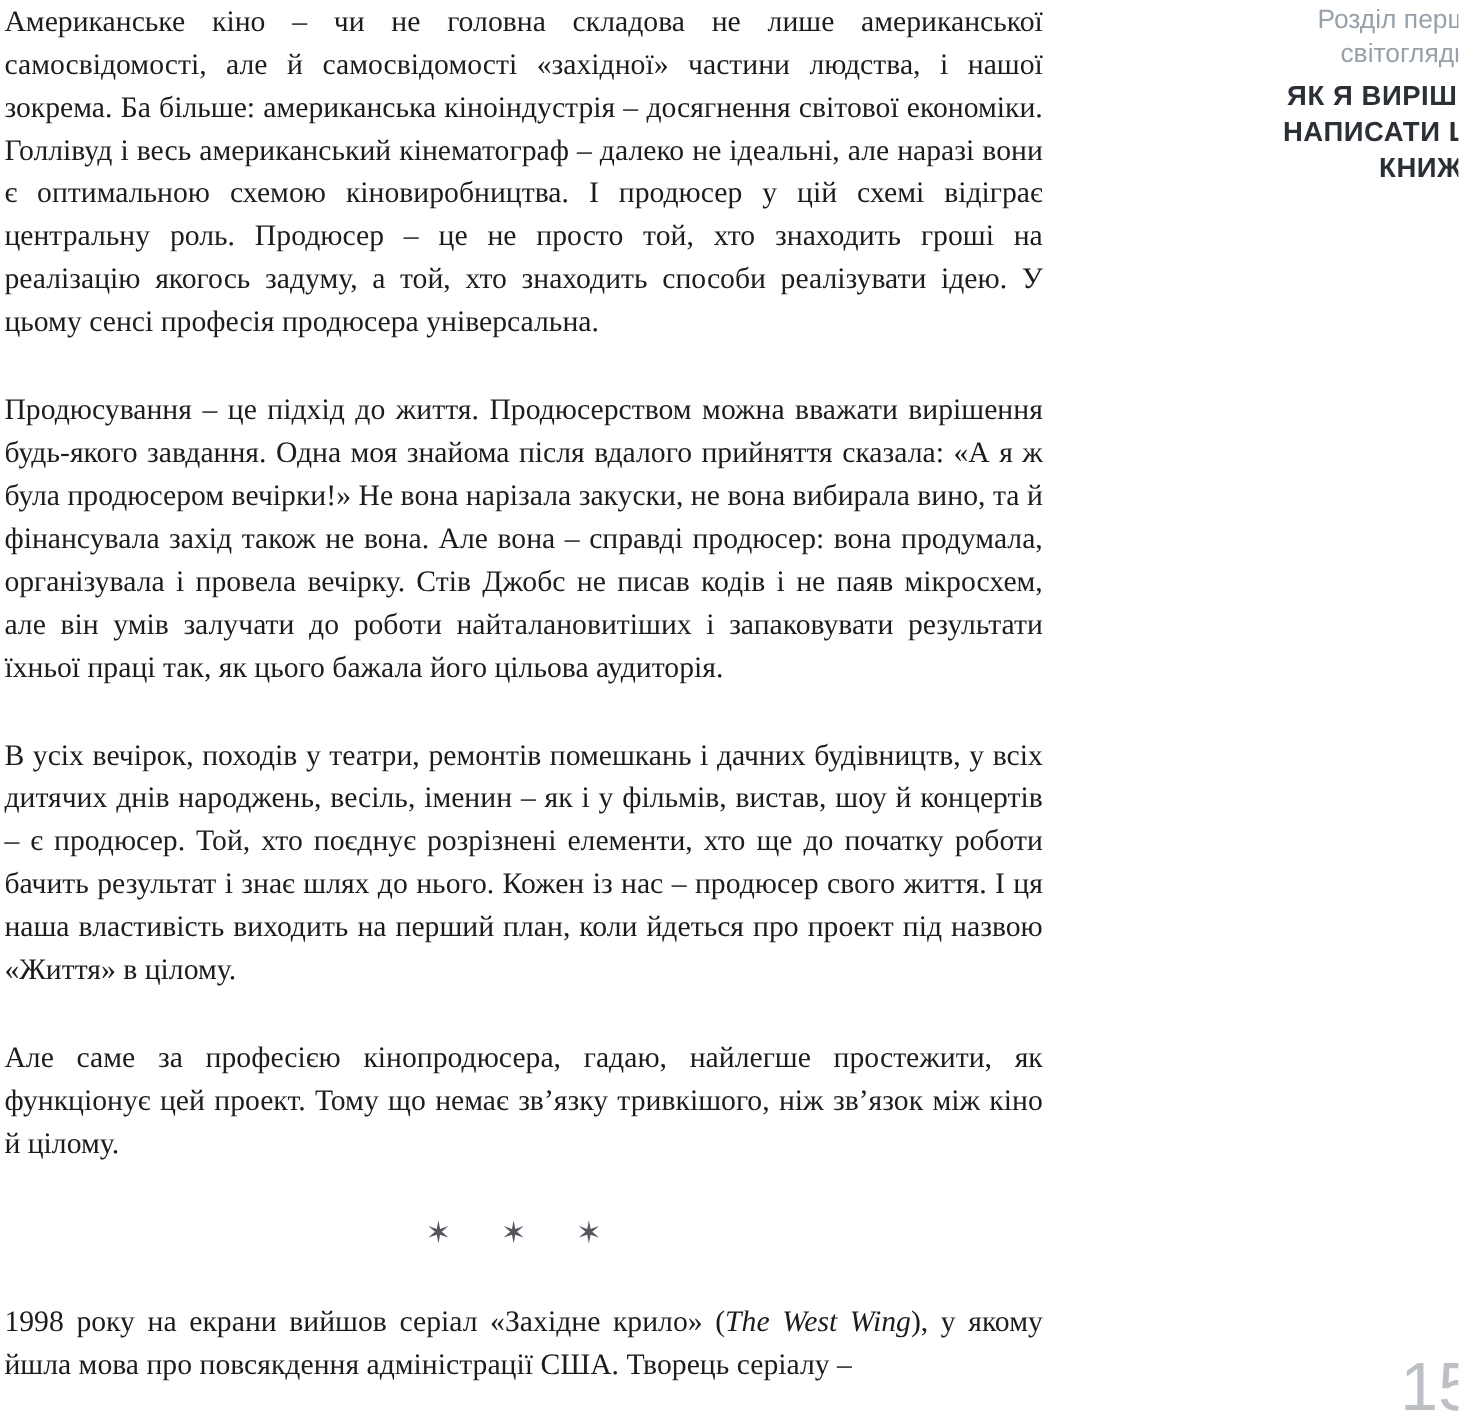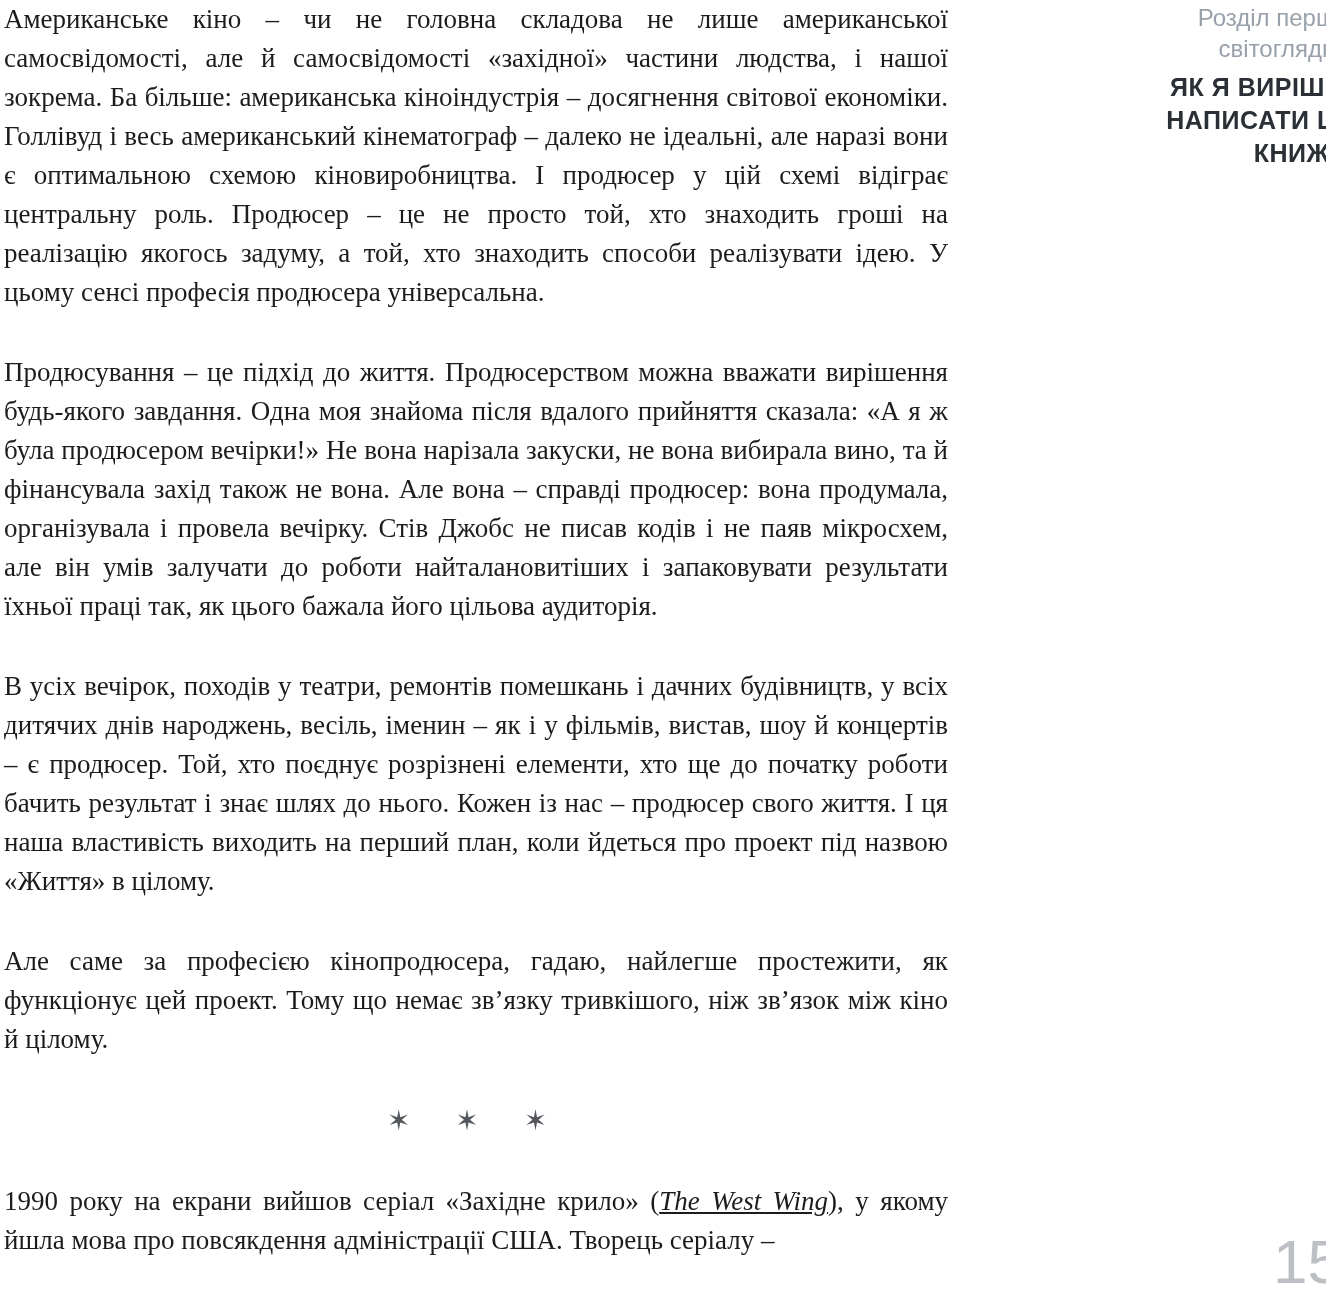--- a/index.html
+++ b/index.html
@@ -20,21 +20,21 @@
     font-size: 27px;
     line-height: 39px;
     text-align: justify;
   }
   .text-col p {
     margin: 0 0 41px 0;
     -webkit-hyphens: auto;
     hyphens: auto;
   }
   .text-col p.final-para { margin-bottom: 0; }
-  .final-para .latin-italic { font-style: italic; text-decoration: underline; }
+  .final-para .latin-italic { font-style: italic; }
   .separator {
     margin: 45px 0 44px 0;
     text-align: center;
     color: #54585e;
     font-family: "DejaVu Sans", sans-serif;
     font-size: 28px;
     line-height: 34px;
     letter-spacing: 18px;
     font-style: italic;
   }
@@ -77,21 +77,21 @@
 <div class="page">
 
   <div class="text-col">
     <p lang="uk">Американське кіно – чи не головна складова не лише американської самосвідомості, але й самосвідомості «західної» частини людства, і нашої зокрема. Ба більше: американська кіноіндустрія – досягнення світової економіки. Голлівуд і весь американський кінематограф – далеко не ідеальні, але наразі вони є оптимальною схемою кіновиробництва. І продюсер у цій схемі відіграє центральну роль. Продюсер – це не просто той, хто знаходить гроші на реалізацію якогось задуму, а той, хто знаходить способи реалізувати ідею. У цьому сенсі професія продюсера універсальна.</p>
     <p lang="uk">Продюсування – це підхід до життя. Продюсерством можна вважати вирішення будь-якого завдання. Одна моя знайома після вдалого прийняття сказала: «А я ж була продюсером вечірки!» Не вона нарізала закуски, не вона вибирала вино, та й фінансувала захід також не вона. Але вона – справді продюсер: вона продумала, організувала і провела вечірку. Стів Джобс не писав кодів і не паяв мікросхем, але він умів залучати до роботи найталановитіших і запаковувати результати їхньої праці так, як цього бажала його цільова аудиторія.</p>
     <p lang="uk">В усіх вечірок, походів у театри, ремонтів помешкань і дачних будівництв, у всіх дитячих днів народжень, весіль, іменин – як і у фільмів, вистав, шоу й концертів – є продюсер. Той, хто поєднує розрізнені елементи, хто ще до початку роботи бачить результат і знає шлях до нього. Кожен із нас – продюсер свого життя. І ця наша властивість виходить на перший план, коли йдеться про проект під назвою «Життя» в цілому.</p>
     <p lang="uk">Але саме за професією кінопродюсера, гадаю, найлегше простежити, як функціонує цей проект. Тому що немає зв’язку тривкішого, ніж зв’язок між кіно й цілому.</p>
 
     <div class="separator"><span>✶ ✶ ✶</span></div>
 
-    <p lang="uk" class="final-para"><span>1990 року на екрани вийшов серіал «Західне крило» (</span><span class="latin-italic">The West Wing</span><span>), у якому йшла мова про повсякдення адміністрації США. Творець серіалу –</span></p>
+    <p lang="uk" class="final-para"><span>1998 року на екрани вийшов серіал «Західне крило» (</span><span class="latin-italic">The West Wing</span><span>), у якому йшла мова про повсякдення адміністрації США. Творець серіалу –</span></p>
   </div>
 
   <div class="running-head">
     <div class="kicker-line">Розділ перший</div>
     <div class="kicker-line">світоглядний</div>
     <div class="title-block">
       <div class="title-line">ЯК Я ВИРІШИВ</div>
       <div class="title-line">НАПИСАТИ ЦЮ</div>
       <div class="title-line">КНИЖКУ</div>
     </div>

